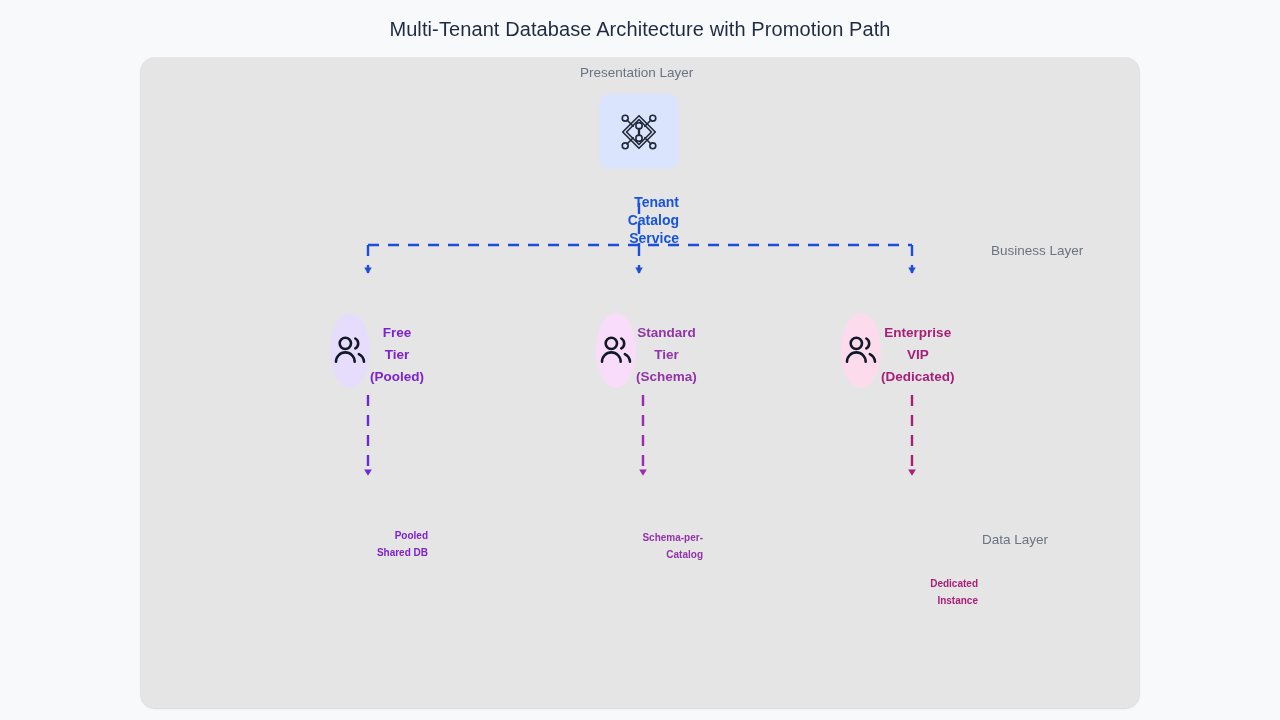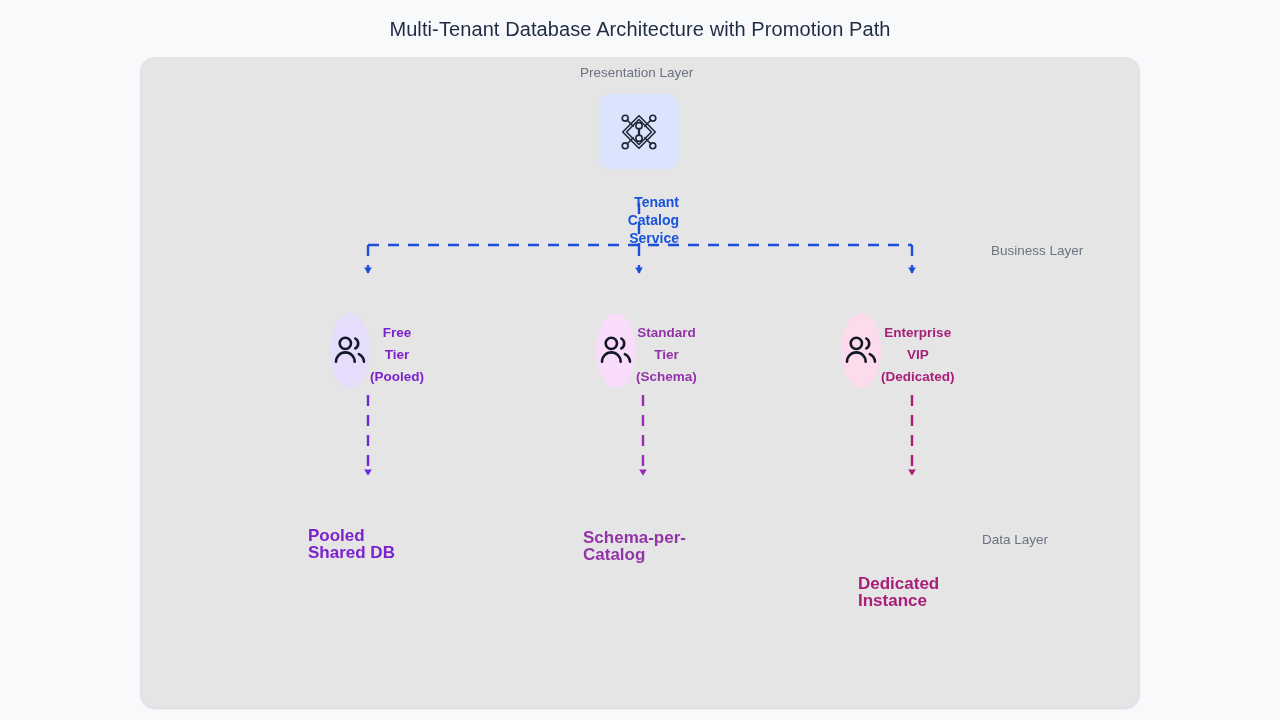--- a/index.html
+++ b/index.html
@@ -90,23 +90,23 @@
     font-size: 13.5px;
     font-weight: bold;
     text-align: center;
     line-height: 22px;
     white-space: pre-line;
   }
 
   
   .data-node {
     position: absolute;
-    font-size: 17px;
+    font-size: 10px;
     font-weight: bold;
-    text-align: left;
+    text-align: right;
     line-height: 17px;
     white-space: pre-line;
   }
 
   #connector-svg {
     position: absolute;
     left: 0; top: 0;
     width: 998px;
     height: 650px;
     pointer-events: none;

